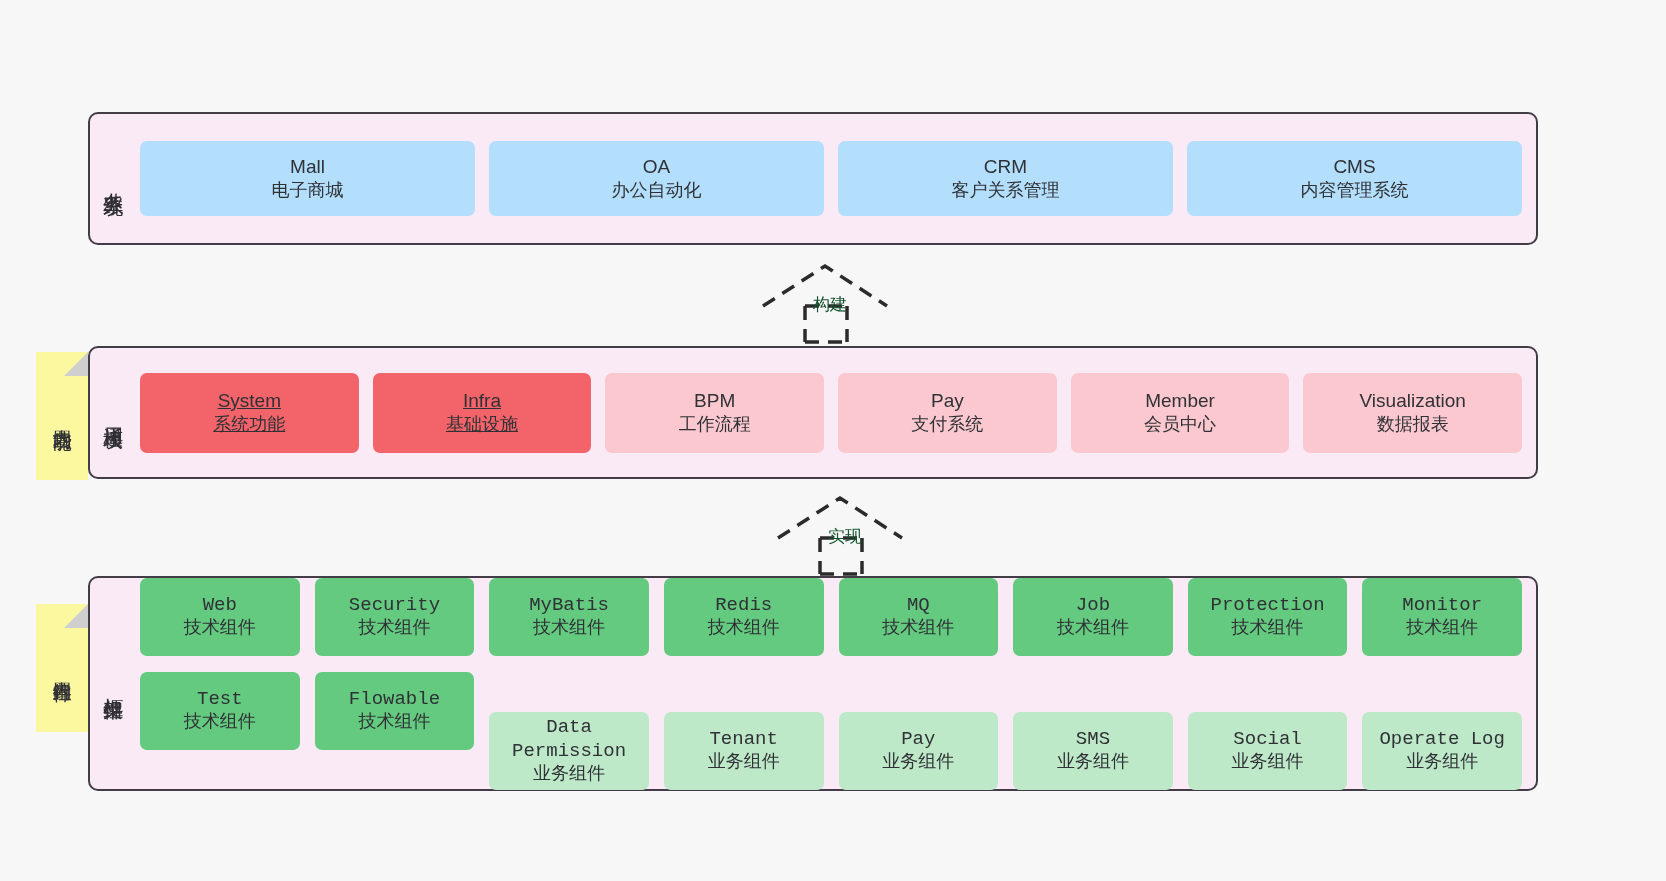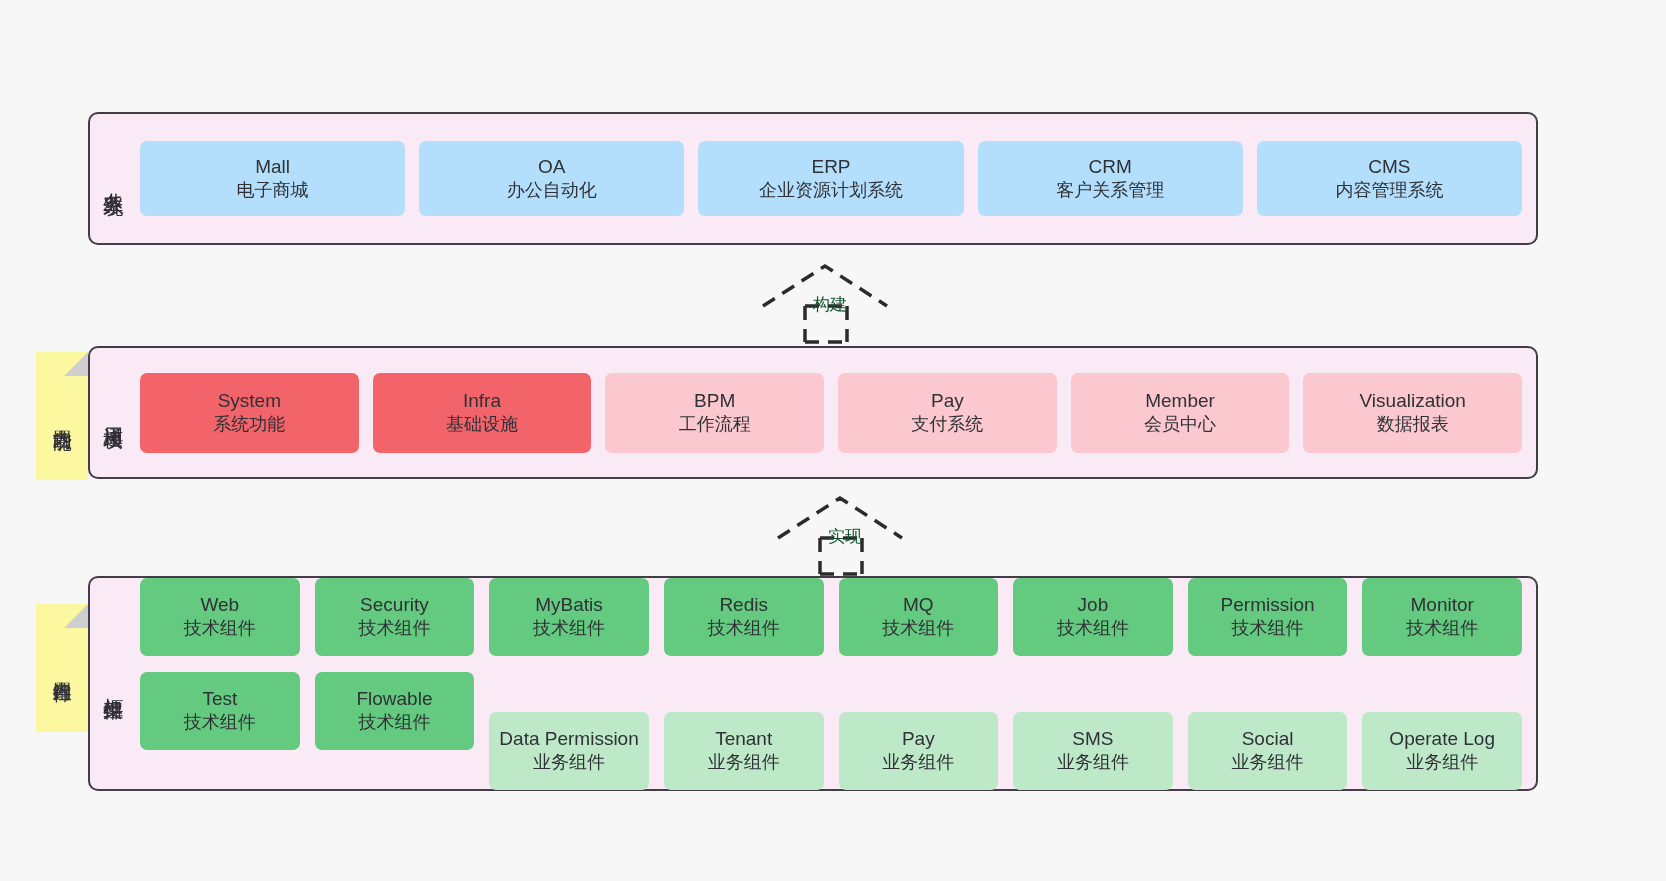--- a/index.html
+++ b/index.html
@@ -47,20 +47,21 @@
     justify-content: center;
     gap: 16px;
     padding: 14px 14px 14px 4px;
   }
   .row {
     display: flex;
     align-items: stretch;
     justify-content: space-between;
     gap: 15px;
     width: 100%;
+    font-family: Liberation Mono, monospace;
   }
 
   
   .card {
     flex: 1 1 0;
     border-radius: 7px;
     display: flex;
     flex-direction: column;
     align-items: center;
     justify-content: center;
@@ -70,21 +71,21 @@
     padding: 6px 4px;
   }
   .card .en { font-size: 19px; }
   .card .cn { font-size: 18px; }
 
   .h-biz { height: 75px; }
   .h-mod { height: 80px; }
   .h-fw  { height: 78px; }
 
   .c-blue       { background: #b3dffc; }
-  .c-red        { background: #f2646a; }
+  .c-red        { background: #f2646a; text-decoration: underline; }
   .c-pink       { background: #fbc8cf; }
   .c-green      { background: #64ca7f; }
   .c-greenlight { background: #bee9c8; margin-top: 40px; }
 
   
   .sticky {
     position: absolute;
     background: #fbf8a0;
     width: 52px;
     display: flex;
@@ -126,24 +127,20 @@
   <div class="layer" id="layer-0" style="left:88px; top:112px; width:1450px; height:133px;">
     <div class="layer-title">业务系统</div>
     <div class="layer-body">
         <div class="card c-blue h-biz">
           <div class="en">Mall</div>
           <div class="cn">电子商城</div>
         </div>
         <div class="card c-blue h-biz">
           <div class="en">OA</div>
           <div class="cn">办公自动化</div>
-        </div>
-        <div class="card c-blue h-biz">
-          <div class="en">ERP</div>
-          <div class="cn">企业资源计划系统</div>
         </div>
         <div class="card c-blue h-biz">
           <div class="en">CRM</div>
           <div class="cn">客户关系管理</div>
         </div>
         <div class="card c-blue h-biz">
           <div class="en">CMS</div>
           <div class="cn">内容管理系统</div>
         </div>
       </div>
@@ -229,21 +226,21 @@
           </div>
           <div class="card c-green h-fw">
             <div class="en">MQ</div>
             <div class="cn">技术组件</div>
           </div>
           <div class="card c-green h-fw">
             <div class="en">Job</div>
             <div class="cn">技术组件</div>
           </div>
           <div class="card c-green h-fw">
-            <div class="en">Permission</div>
+            <div class="en">Protection</div>
             <div class="cn">技术组件</div>
           </div>
           <div class="card c-green h-fw">
             <div class="en">Monitor</div>
             <div class="cn">技术组件</div>
           </div>
         </div>
         <div class="row">
           <div class="card c-green h-fw">
             <div class="en">Test</div>

